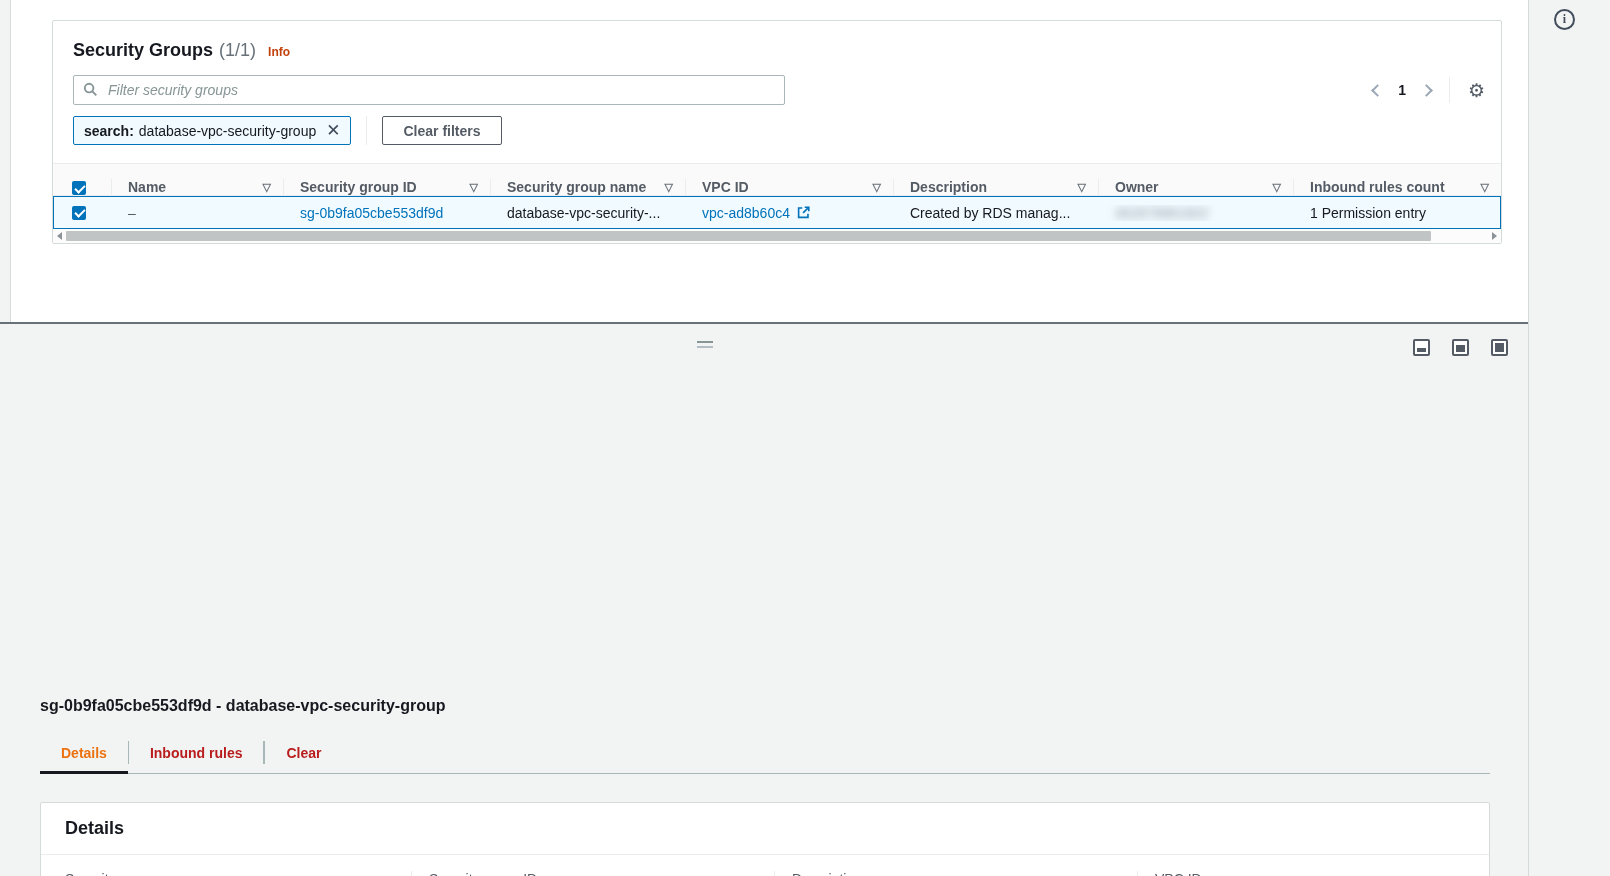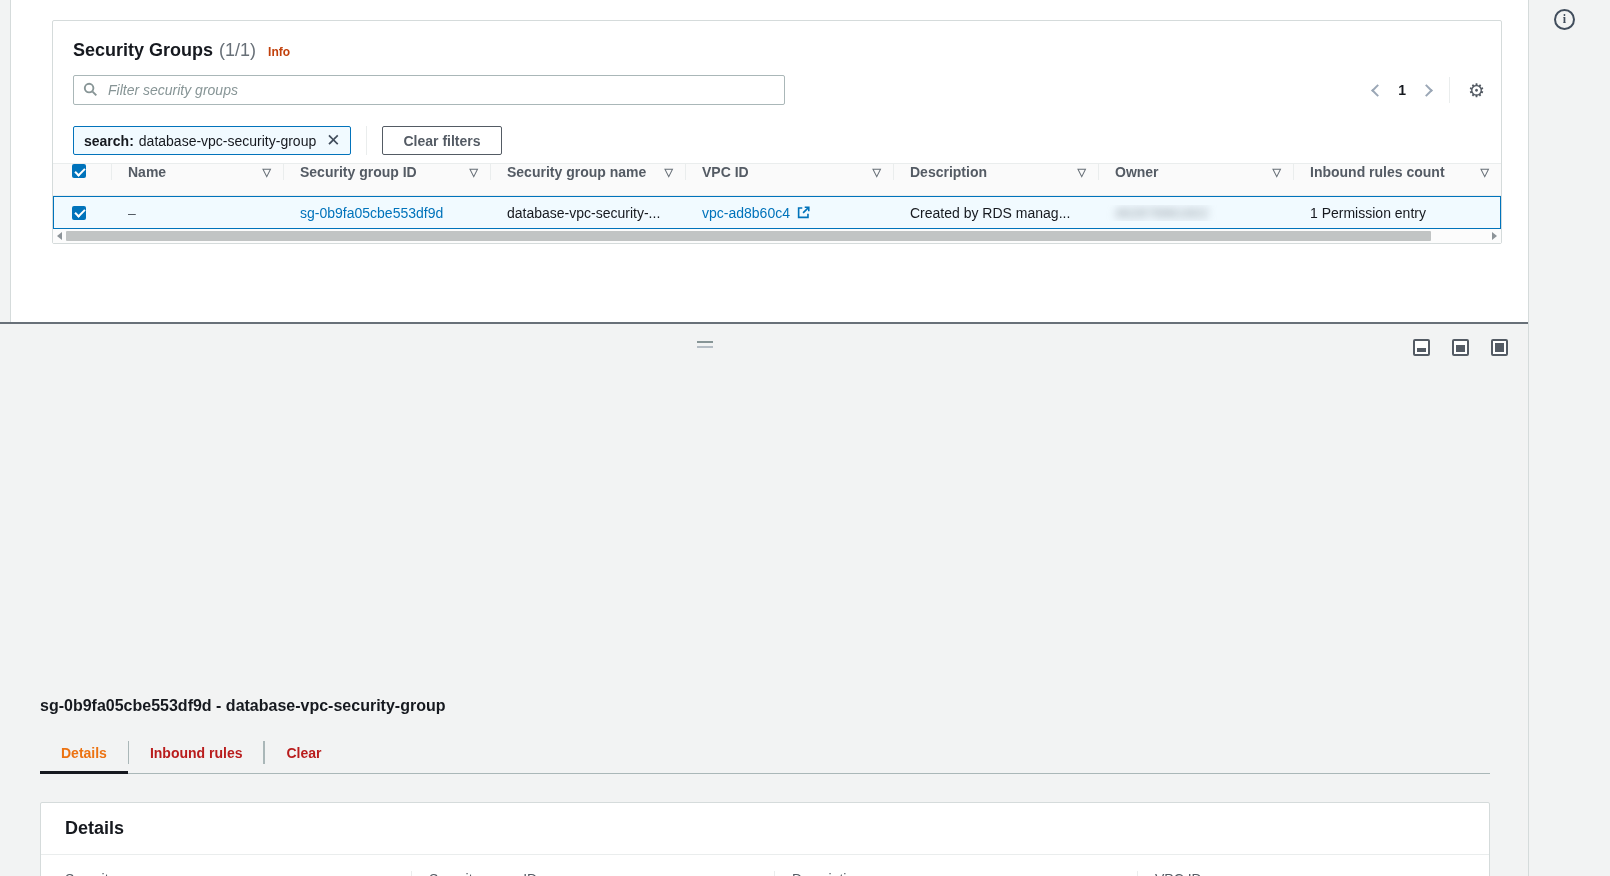--- a/index.html
+++ b/index.html
@@ -49,33 +49,33 @@
   .search-glyph { position:absolute; left:10px; top:7px; }
   .pager { display:flex; align-items:center; gap:14px; }
   .chev { width:9px; height:9px; border-left:2px solid #9ba7b6; border-bottom:2px solid #9ba7b6;
     display:inline-block; cursor:pointer; }
   .chev-left { transform:rotate(45deg); }
   .chev-right { transform:rotate(225deg); }
   .page-num { font-size:14px; font-weight:bold; color:#16191f; padding:0 2px; cursor:pointer; }
   .pager-sep { width:1px; height:26px; background:#eaeded; margin:0 4px; }
   .gear { font-size:19px; color:#545b64; cursor:pointer; line-height:1; }
 
-  .token-row { position:absolute; top:105px; left:20px; height:29px; display:flex; align-items:flex-start; }
+  .token-row { position:absolute; top:95px; left:20px; height:29px; display:flex; align-items:flex-start; }
   .filter-token { display:inline-flex; align-items:center; height:29px; padding:0 10px;
     border:1px solid #0273bb; border-radius:2px; background:#f1faff; font-size:14px; }
   .token-key { font-weight:bold; color:#16191f; margin-right:5px; }
   .token-value { color:#16191f; }
   .token-x { margin-left:10px; font-size:17px; color:#414d5c; cursor:pointer; line-height:1; }
   .token-sep { width:1px; height:29px; background:#eaeded; margin:0 15px; }
   .btn-clear { height:29px; }
 
   
   .grid { position:absolute; top:142px; left:0; right:0; }
   .hrow { display:flex; height:33px; background:#fafafa;
-    border-top:1px solid #eaeded; border-bottom:1px solid #eaeded; align-items:flex-start; }
+    border-top:1px solid #eaeded; border-bottom:1px solid #eaeded; align-items:flex-end; }
   .hcell { display:flex; align-items:center; justify-content:space-between;
     padding:0 12px 0 16px; font-size:14px; font-weight:bold; color:#545b64; }
   .hcell + .hcell { border-left:1px solid #eaeded; }
   .funnel { font-size:11px; color:#687078; cursor:pointer; }
   .c-check { width:58px; padding-left:19px; justify-content:flex-start; }
   .c-name { width:172px; } .c-sgid { width:207px; } .c-sgname { width:195px; }
   .c-vpc { width:208px; } .c-desc { width:205px; } .c-owner { width:195px; }
   .c-inbound { flex:1; }
   .drow { display:flex; height:33px; background:#f1faff; border:1px solid #0073bb; align-items:center; }
   .dcell { padding:0 12px 0 16px; font-size:14px; color:#16191f; white-space:nowrap;

